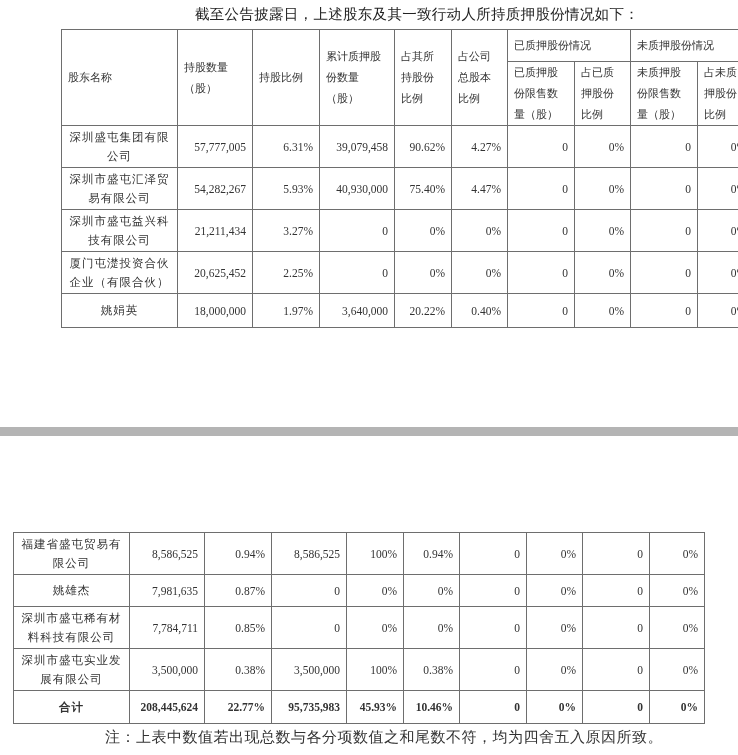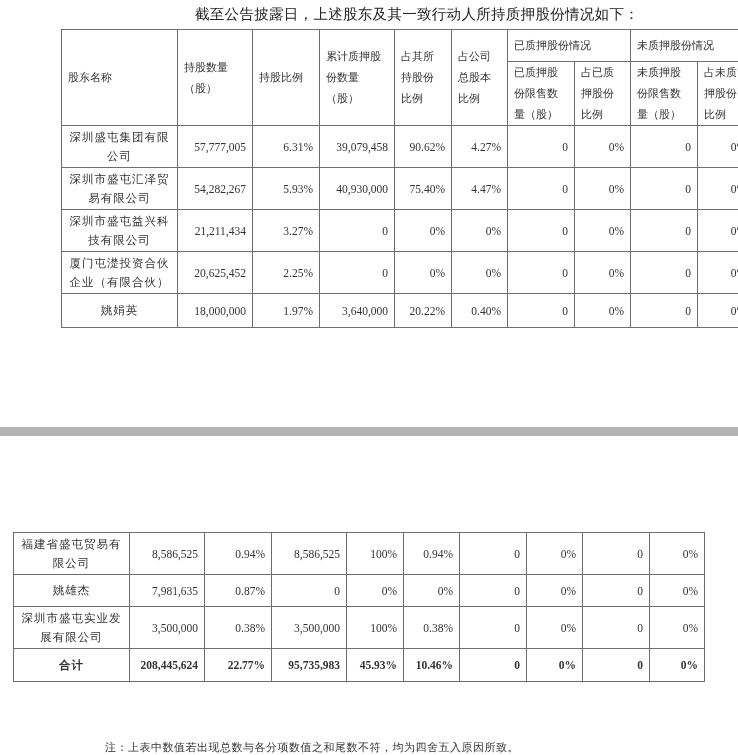--- a/index.html
+++ b/index.html
@@ -15,22 +15,22 @@
   table.grid td, table.grid th { border: 1px solid #6e6e6e; padding: 0 6px; font-size: 11.5px; color: #333;
            font-weight: normal; overflow: hidden; }
   table.grid th { font-family: "DejaVu Sans", "Liberation Sans", sans-serif; font-size: 11px; text-align: left; line-height: 21px; }
   td.name { font-family: "DejaVu Sans", "Liberation Sans", sans-serif; font-size: 11px; text-align: center;
             line-height: 19px; padding: 0 3px; letter-spacing: 1px; }
   td.num { text-align: right; font-family: "Liberation Serif", "DejaVu Serif", serif; font-size: 12px; }
   tr.total td { font-weight: bold; margin-top: 12px; }
   tr.total td.name { font-weight: bold; }
   .top-table { top: 29px; }
   .bottom-table { top: 96px; }
-  .note { position: absolute; left: 105px; top: 304px; font-family: "DejaVu Sans", "Liberation Sans", sans-serif;
-          font-size: 11px; color: #333; letter-spacing: 0.5px; text-align: right; }
+  .note { position: absolute; left: 105px; top: 292px; font-family: "DejaVu Sans", "Liberation Sans", sans-serif;
+          font-size: 15px; color: #333; letter-spacing: 0.5px; text-align: right; }
 </style>
 </head>
 <body>
 
 <div class="page page-top">
   <div class="intro">截至公告披露日，上述股东及其一致行动人所持质押股份情况如下：</div>
 
   <table class="grid top-table">
     <colgroup>
       <col style="width:116px">
@@ -217,20 +217,35 @@
       <td class="num">0.87%</td>
       <td class="num">0</td>
       <td class="num">0%</td>
       <td class="num">0%</td>
       <td class="num">0</td>
       <td class="num">0%</td>
       <td class="num">0</td>
       <td class="num">0%</td>
     </tr>
 
+    <tr style="height:42px">
+      <td class="name">
+            <div>深圳市盛屯稀有材</div>
+            <div>料科技有限公司</div>
+          </td>
+      <td class="num">7,784,711</td>
+      <td class="num">0.85%</td>
+      <td class="num">0</td>
+      <td class="num">0%</td>
+      <td class="num">0%</td>
+      <td class="num">0</td>
+      <td class="num">0%</td>
+      <td class="num">0</td>
+      <td class="num">0%</td>
+    </tr>
 
     <tr style="height:42px">
       <td class="name">
             <div>深圳市盛屯实业发</div>
             <div>展有限公司</div>
           </td>
       <td class="num">3,500,000</td>
       <td class="num">0.38%</td>
       <td class="num">3,500,000</td>
       <td class="num">100%</td>

